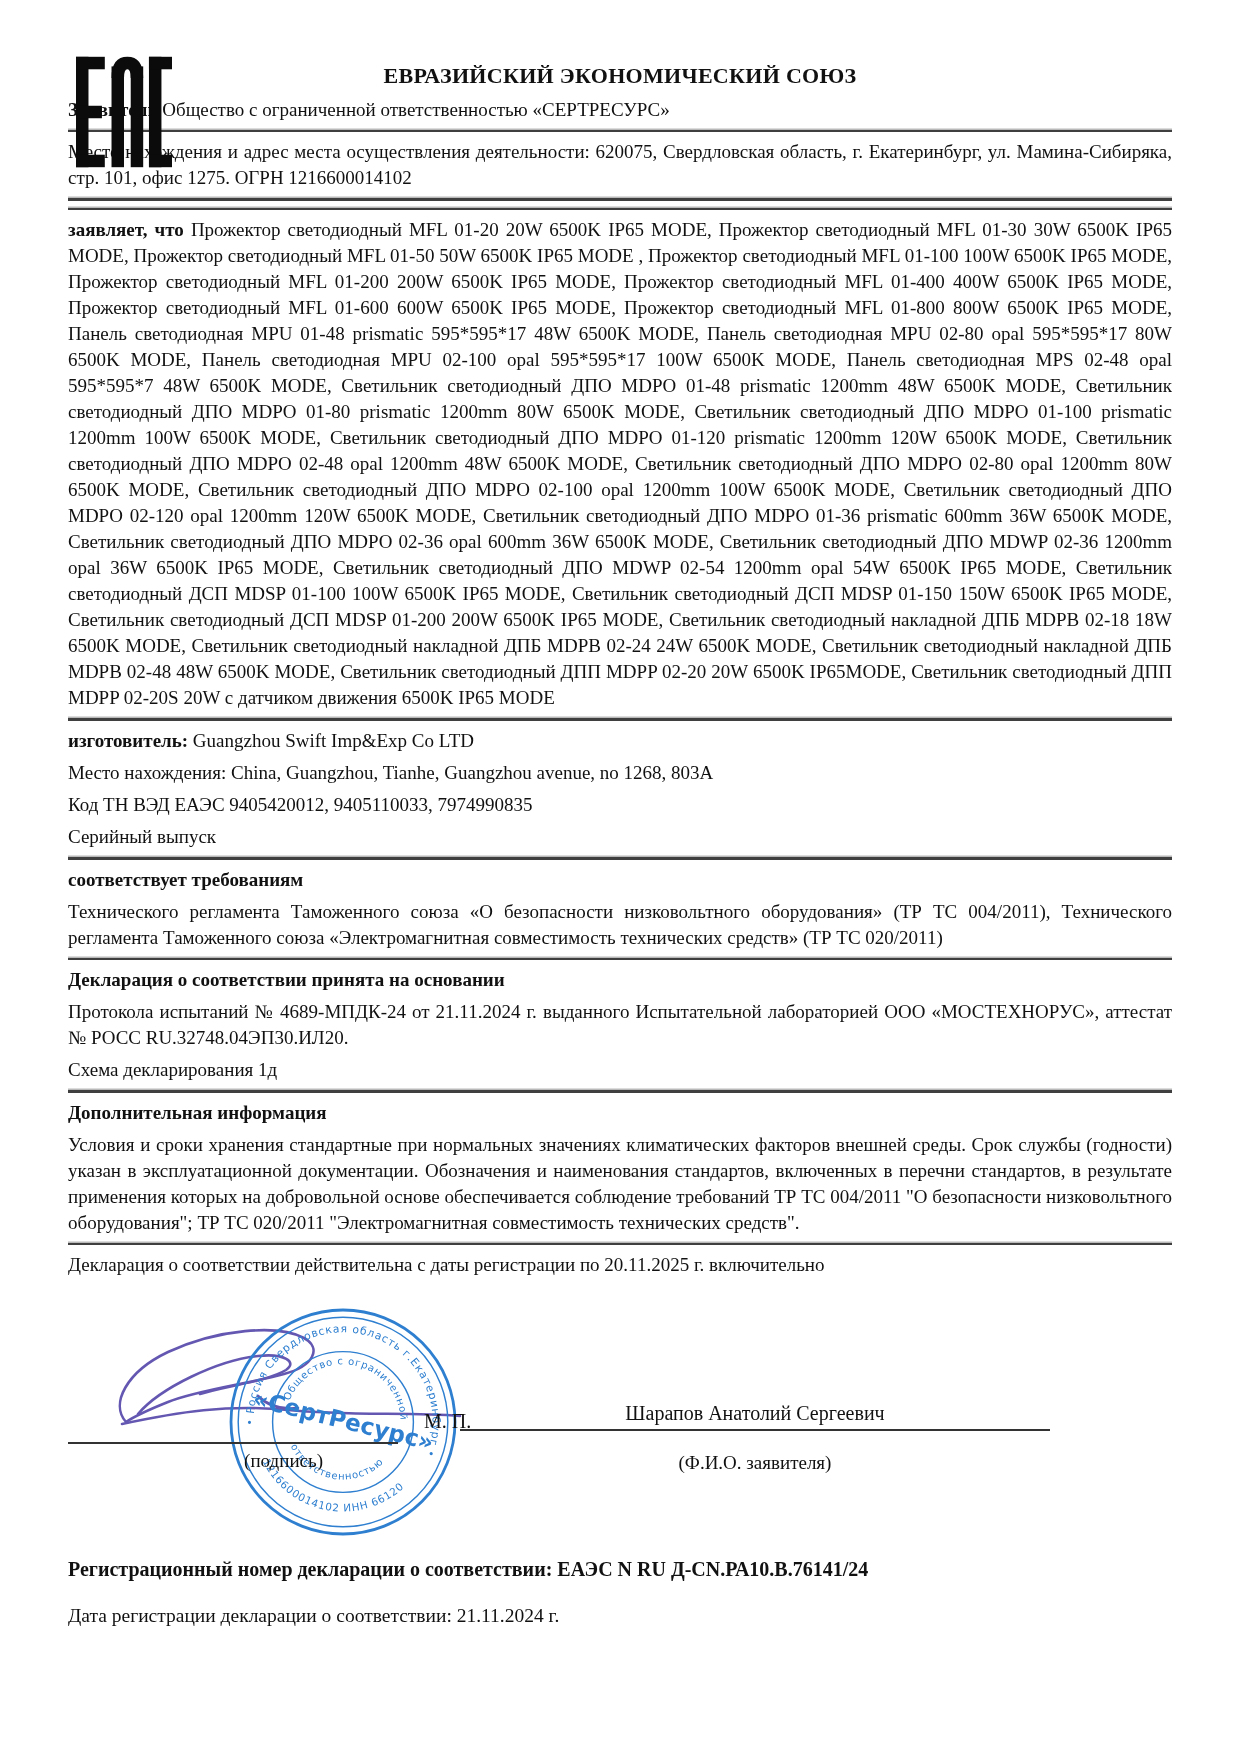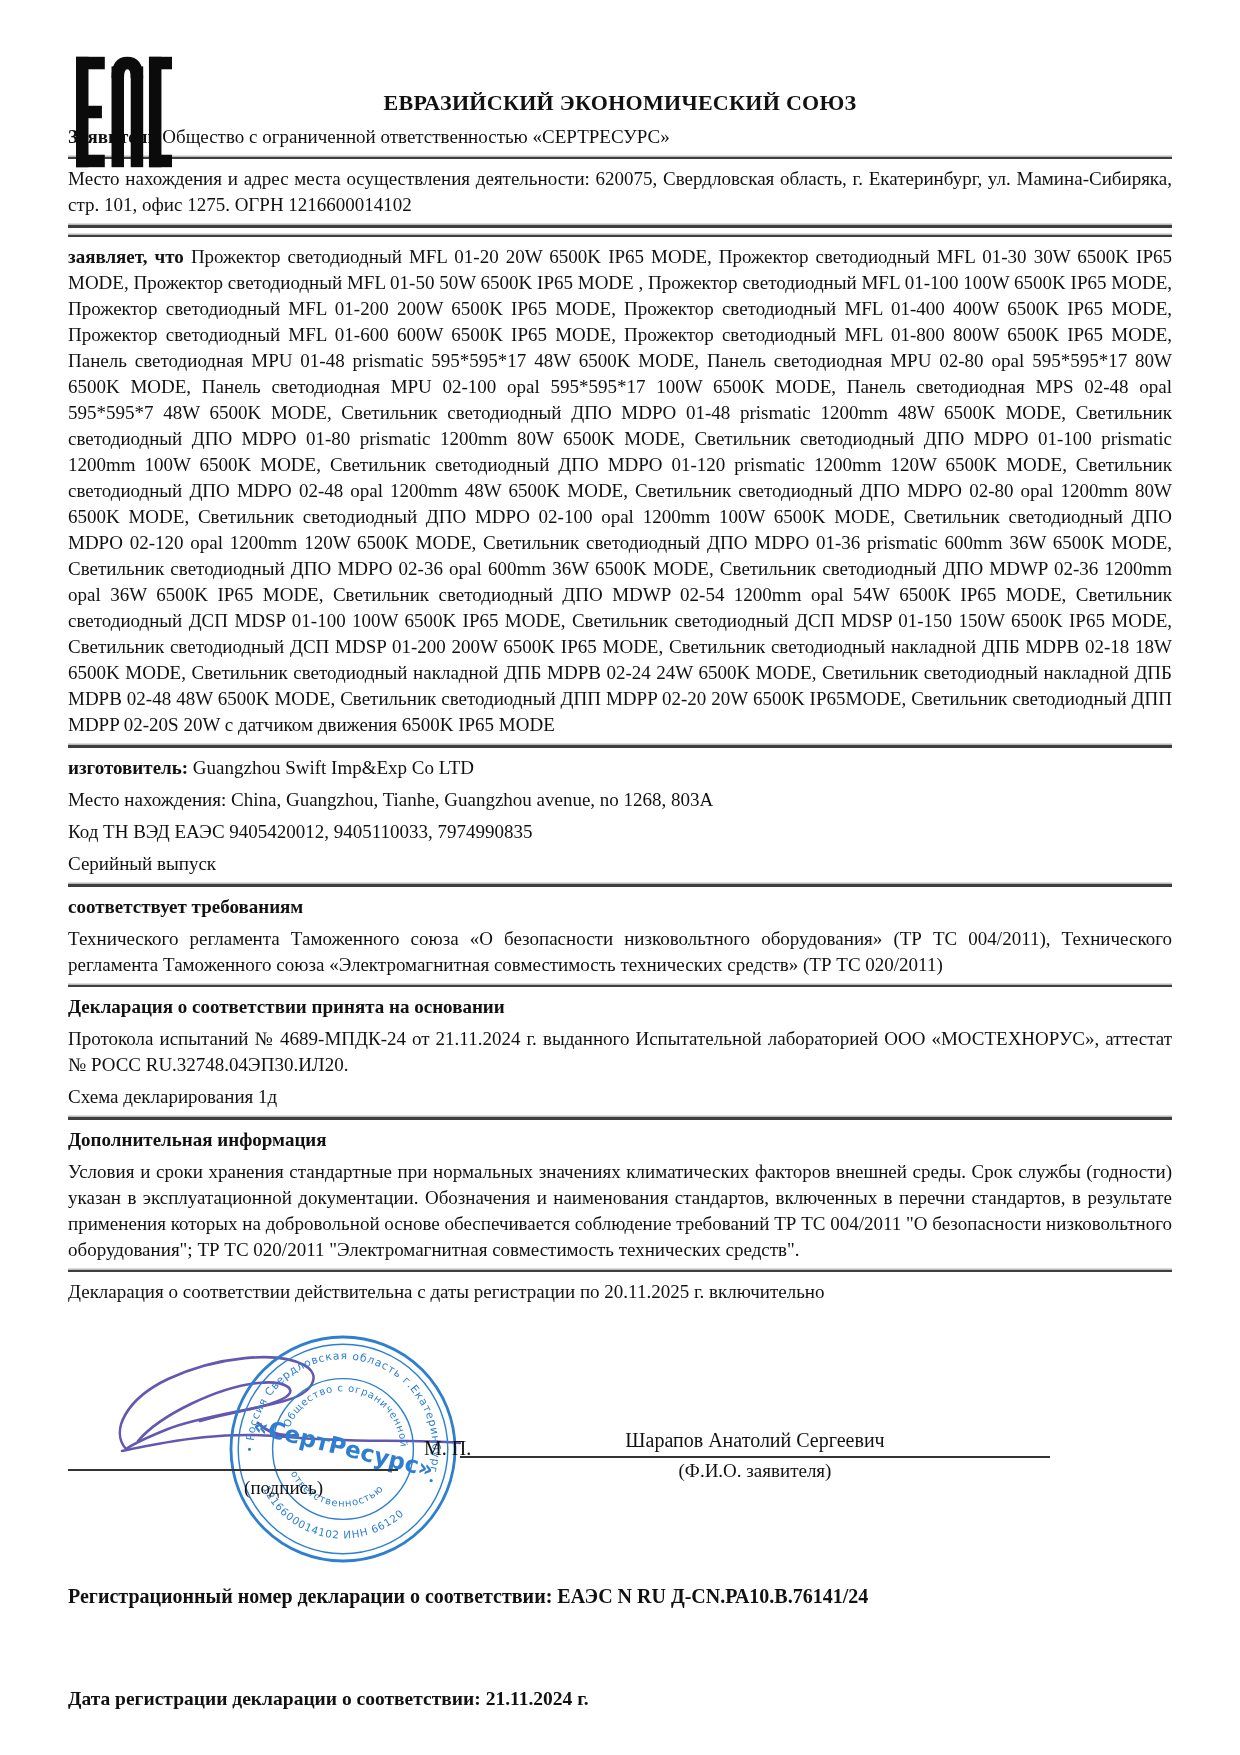--- a/index.html
+++ b/index.html
@@ -3,40 +3,40 @@
 <meta charset="utf-8">
 <style>
   html,body{margin:0;padding:0;}
   body{
     width:1240px;min-height:1755px;background:#ffffff;color:#111;
     font-family:"Liberation Serif","DejaVu Serif",serif;
     position:relative;
   }
   .page{position:relative;width:1240px;min-height:1755px;overflow:hidden;}
   .eac-logo{position:absolute;left:76px;top:56px;width:96px;height:112px;}
-  .titles{padding-top:89px;text-align:center;}
+  .titles{padding-top:62px;text-align:center;}
   .titles .t{font-weight:bold;font-size:22px;line-height:1.3;letter-spacing:.3px;}
   .content{margin:0 68px;}
   .lead{margin-top:34px;}
   p.sec{margin:6px 0;font-size:19px;line-height:1.37;text-align:justify;}
   p.sec b{font-weight:bold;}
   .rule{height:2.5px;background:#3f3f3f;box-shadow:0 -1.5px 0 #b9b9b9;margin:7px 0;}
   .nowrap-line{text-align:left;}
   .validity{font-weight:normal;font-size:19.5px;margin:10px 0 4px;}
   .sig-area{position:relative;margin:0 68px;height:262px;}
   .stamp{position:absolute;left:155px;top:18px;width:240px;height:240px;}
   .autograph{position:absolute;left:40px;top:42px;width:380px;height:120px;}
   .sig-line-left{position:absolute;left:0;top:158px;width:330px;border-bottom:2px solid #333;}
   .sig-caption-left{position:absolute;left:95px;top:166px;width:160px;text-align:right;font-size:19px;}
   .mp{position:absolute;left:356px;top:126px;font-size:20px;}
   .sig-right{position:absolute;left:392px;top:118px;width:590px;text-align:center;}
   .sig-right .fio{font-size:20px;padding-bottom:4px;border-bottom:2px solid #333;}
-  .sig-right .fio-caption{margin-top:2px;font-size:19px;}
+  .sig-right .fio-caption{margin-top:21px;font-size:19px;}
   .reg{font-weight:bold;font-size:20px;margin:12px 0 0;}
-  .reg-date{font-weight:bold;font-size:19.5px;margin:80px 0 0;}
+  .reg-date{font-weight:normal;font-size:19.5px;margin:24px 0 0;}
   .stamp text{font-family:"DejaVu Sans","Liberation Sans",sans-serif;}
 </style>
 </head>
 <body>
 
 <div class="page">
 
   <svg class="eac-logo" viewBox="0 0 100 115" aria-hidden="true">
     <g fill="#0b0b0b">
       <rect x="0" y="0" width="13" height="115"></rect>

